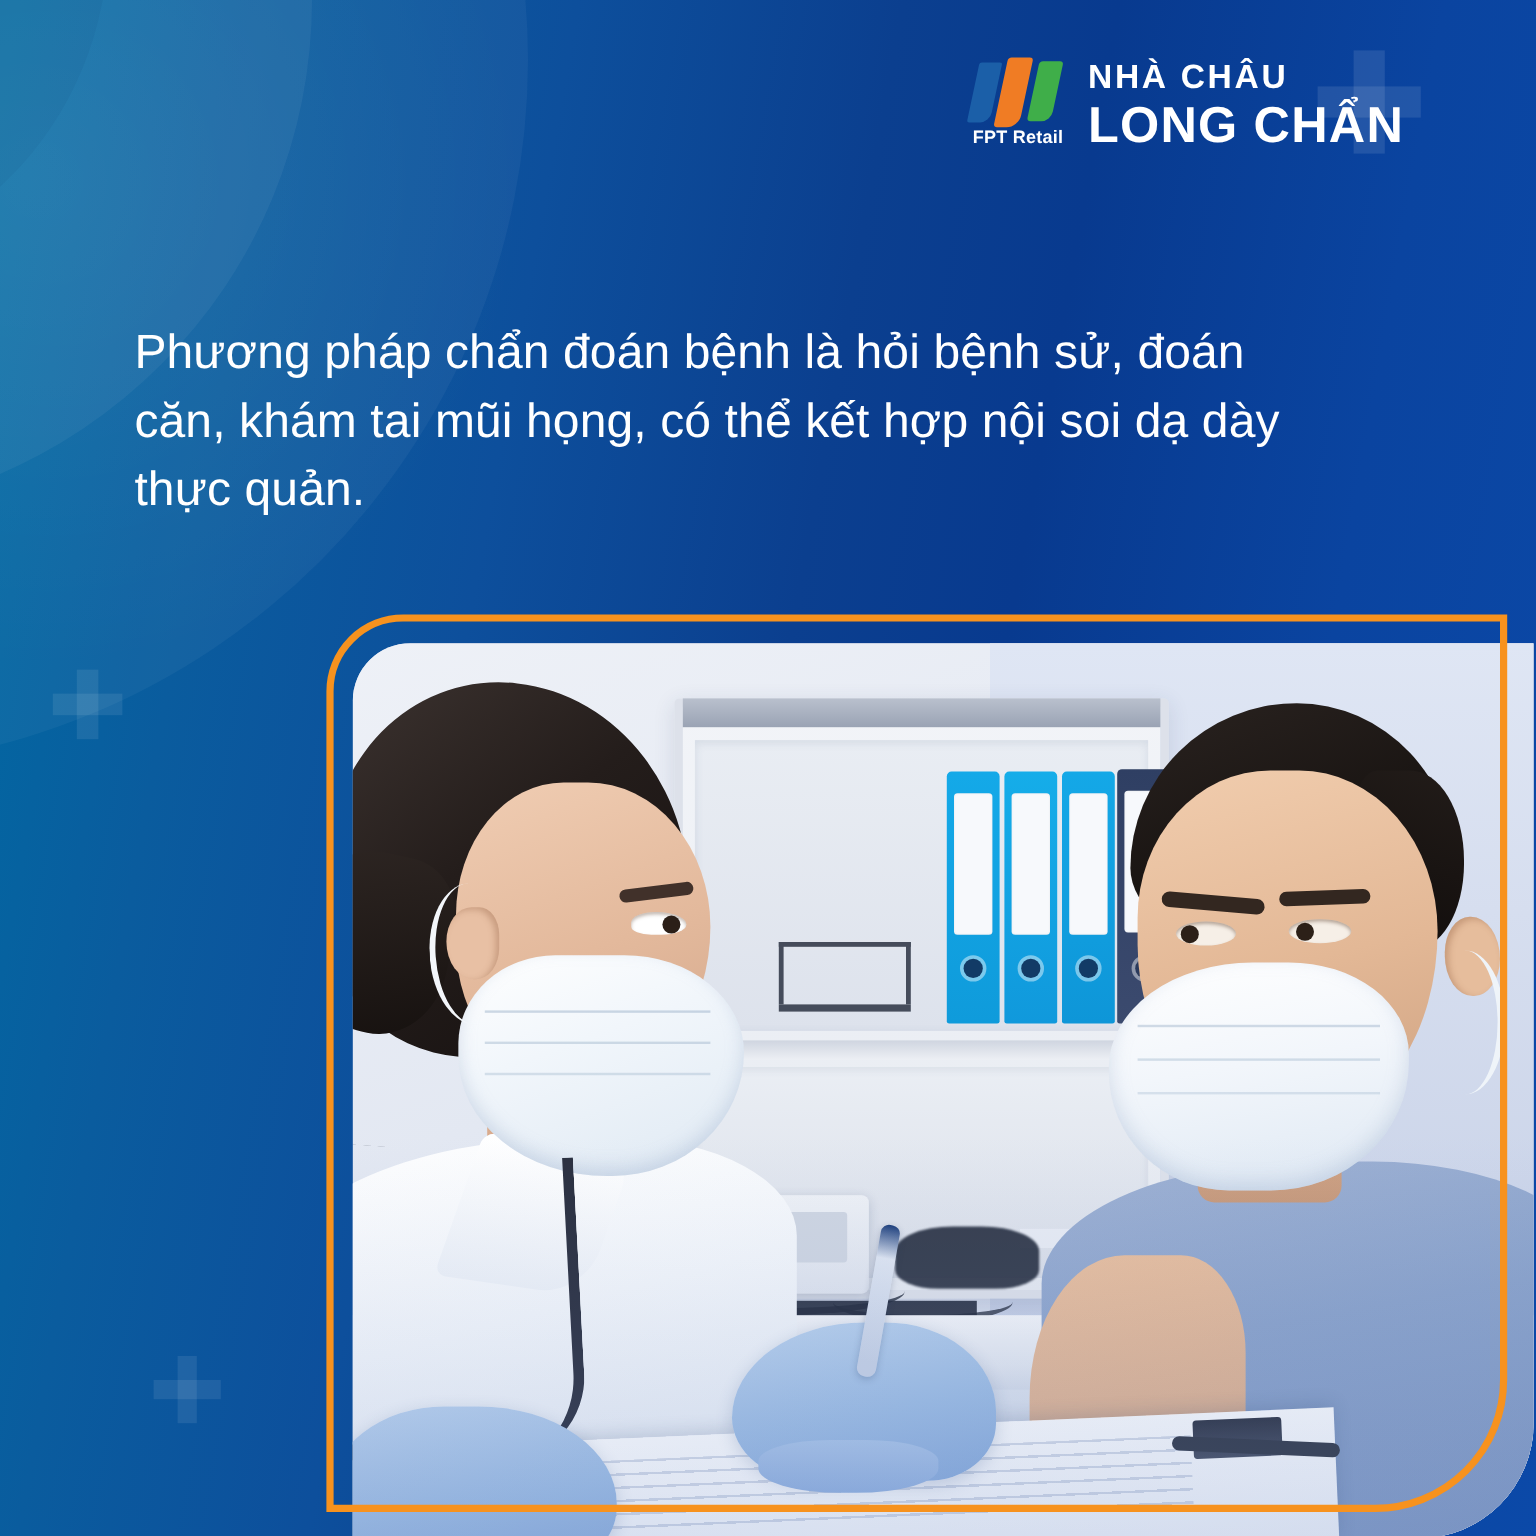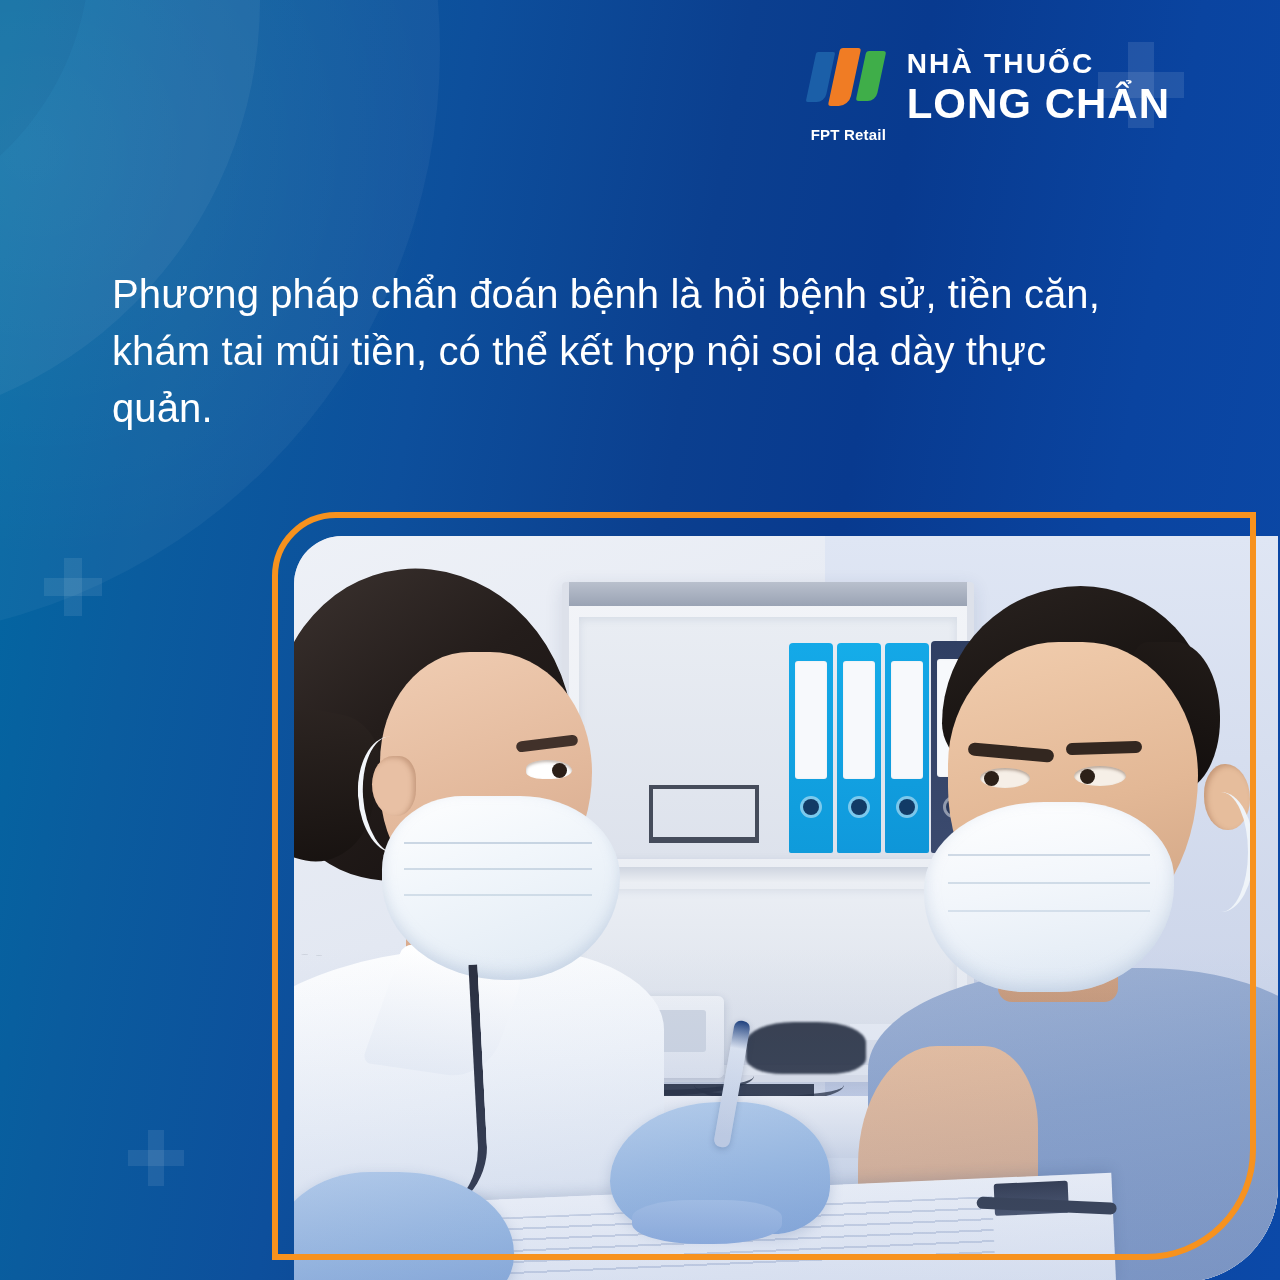--- a/index.html
+++ b/index.html
@@ -69,21 +69,21 @@
   .fpt-shapes { position:relative; height:58px; width:76px; }
   .fpt-shapes span {
     position:absolute; top:0; height:56px; width:21px;
     transform:skewX(-12deg);
     border-radius:3px;
   }
   .fpt-shapes .s1 { left:0;  background:#1b5fa8; width:19px; height:50px; top:4px; border-radius:2px 2px 8px 2px;}
   .fpt-shapes .s2 { left:23px; background:#f07c24; height:58px; top:0; border-radius:3px 3px 10px 3px;}
   .fpt-shapes .s3 { left:50px; background:#3fae49; width:20px; height:50px; top:3px; border-radius:3px 3px 8px 3px;}
   .fpt-retail {
-    margin-top:20px;
+    margin-top:0;
     color:#ffffff;
     font-size:15px;
     font-weight:bold;
     letter-spacing:0.2px;
     white-space:nowrap;
   }
   .logo-words { position:relative; padding-top:2px; }
   .logo-line1 {
     color:#ffffff;
     font-size:28px;
@@ -513,26 +513,26 @@
   <div class="logo">
     <div class="logo-mark">
       <div class="fpt-shapes">
         <span class="s1"></span>
           <span class="s2"></span>
           <span class="s3"></span>
       </div>
       <div class="fpt-retail">FPT Retail</div>
     </div>
     <div class="logo-words">
-      <div class="logo-line1">NHÀ THUỐC</div>
+      <div class="logo-line1">NHÀ CHÂU</div>
       <div class="logo-line2">LONG CHẨN</div>
     </div>
   </div>
 
-  <p class="bodytext">Phương pháp chẩn đoán bệnh là hỏi bệnh sử, tiền căn, khám tai mũi tiền, có thể kết hợp nội soi dạ dày thực quản.</p>
+  <p class="bodytext">Phương pháp chẩn đoán bệnh là hỏi bệnh sử, đoán căn, khám tai mũi họng, có thể kết hợp nội soi dạ dày thực quản.</p>
 
   <div class="photo-wrap">
     <div class="photo">
       <div class="scene">
         <div class="wall"></div>
         <div class="wall-right"></div>
 
         <div class="cabinet">
           <div class="cab-top-rail"></div>
           <div class="cab-inner">

